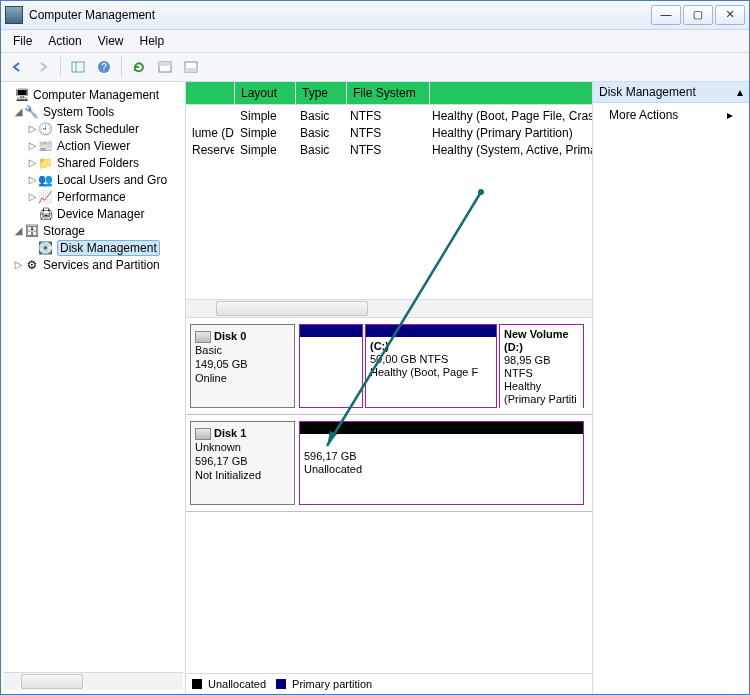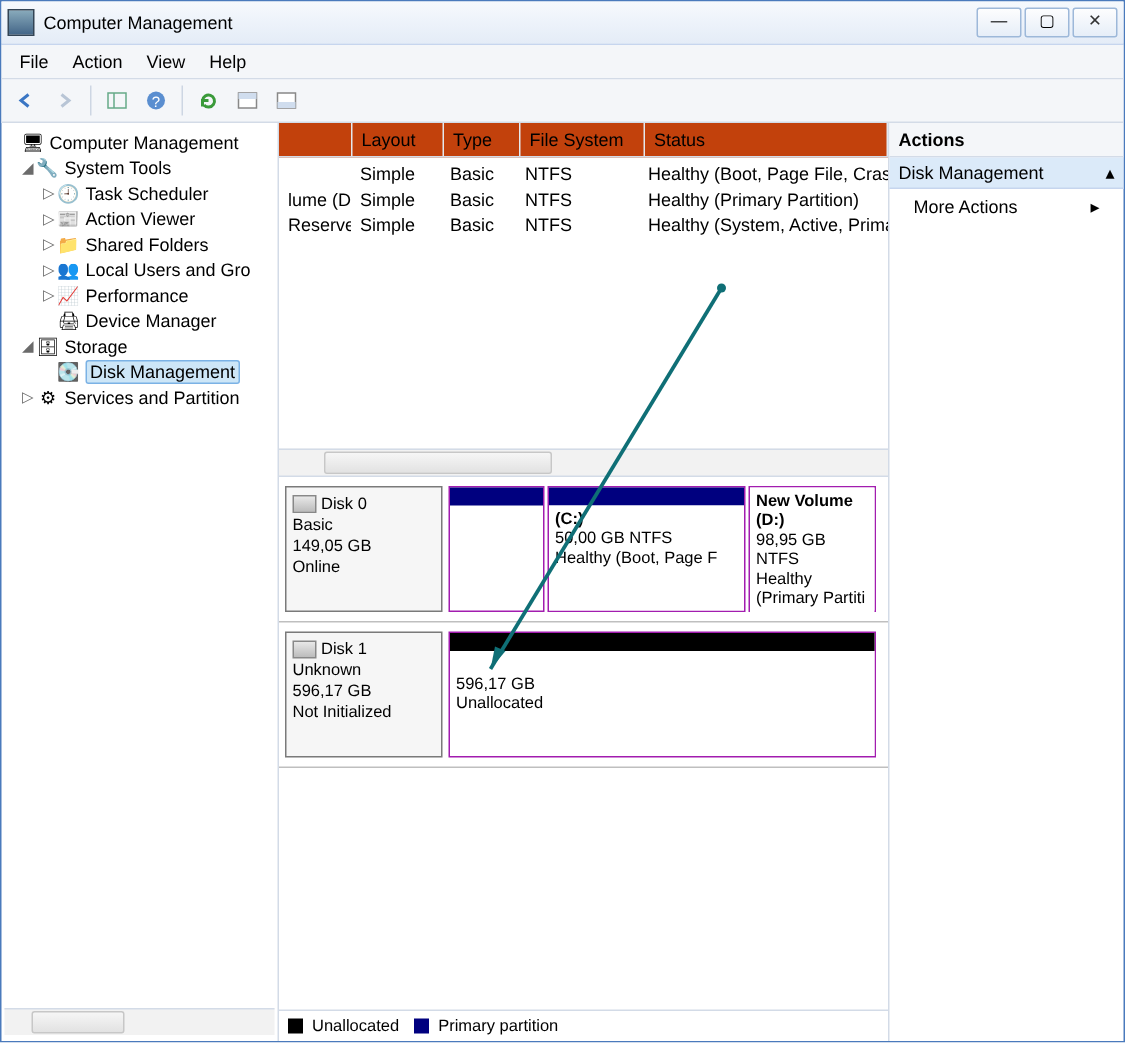--- a/index.html
+++ b/index.html
@@ -19,31 +19,31 @@
 .body{flex:1;display:flex;min-height:0}
 .tree{width:180px;border-right:1px solid #d3dbe7;padding:4px 2px;overflow:hidden;position:relative;display:flex;flex-direction:column}
 .tree .node{display:flex;align-items:center;height:17px;white-space:nowrap;padding-right:2px}
 .tree .tw{width:11px;text-align:center;color:#6b6b6b;font-size:10px}
 .tree .ticon{width:16px;height:14px;margin-right:3px;display:inline-flex;align-items:center;justify-content:center}
 .tree .sel{background:#cde6f7;border:1px solid #7bb2e5;border-radius:2px;padding:0 2px}
 .tree .spfill{flex:1}
 .hscroll{height:17px;border-top:1px solid #d3dbe7;background:#f2f2f2;position:relative}
 .hscroll .thumb{position:absolute;top:1px;height:13px;left:18px;width:60px;background:linear-gradient(#f6f6f6,#e2e2e2);border:1px solid #c7c7c7;border-radius:2px}
 .main{flex:1;display:flex;flex-direction:column;min-width:0;border-right:1px solid #d3dbe7}
-.gridhead{height:22px;display:flex;align-items:center;background:#c2410c;border-bottom:1px solid #d3dbe7}
+.gridhead{height:22px;display:flex;align-items:center;background:#22c55e;border-bottom:1px solid #d3dbe7}
 .gh{padding:0 6px;height:100%;display:flex;align-items:center;border-right:1px solid #e4e8ee}
 .gridbody{padding:2px 0}
 .grow{display:flex;height:17px;align-items:center}
 .gc{padding:0 6px;overflow:hidden;white-space:nowrap}
 .midscroll{height:17px;background:#f2f2f2;position:relative;border-top:1px solid #d3dbe7;border-bottom:1px solid #d3dbe7}
 .midscroll .thumb{position:absolute;top:1px;height:13px;left:30px;width:150px;background:linear-gradient(#f6f6f6,#e2e2e2);border:1px solid #c7c7c7;border-radius:2px}
 .diskarea{flex:1;overflow:hidden;background:#fff;display:flex;flex-direction:column}
 .diskrow{display:flex;border-bottom:1px solid #bfbfbf}
 .diskinfo{width:95px;border:1px solid #7a7a7a;margin:6px 4px;padding:4px;background:#f6f6f6;font-size:11px;line-height:14px}
-.diskinfo .dname{font-weight:normal}
+.diskinfo .dname{font-weight:bold}
 .dicon{display:inline-block;width:14px;height:10px;background:linear-gradient(#e8e8e8,#bcbcbc);border:1px solid #888;margin-right:3px;vertical-align:middle}
 .volumes{flex:1;display:flex;margin:6px 6px 6px 0}
 .vol{border:1px solid #a21caf;margin-right:2px;display:flex;flex-direction:column;font-size:11px}
 .vol .vhead{height:12px}
 .vol .vbody{flex:1;padding:3px 4px;line-height:13px;background:#fff}
 .vhead.navy{background:#00007f}
 .vhead.black{background:#000}
 .unalloc{background:repeating-linear-gradient(45deg,#fff,#fff 3px,#e7e7e7 3px,#e7e7e7 5px)}
 .legend{height:20px;border-top:1px solid #d3dbe7;display:flex;align-items:center;padding:0 6px;gap:4px;font-size:11px}
 .lg{width:10px;height:10px;display:inline-block;margin-right:2px}
@@ -182,21 +182,20 @@
           <div class="thumb"></div>
         </div>
     </div>
 
     <div class="main">
       <div class="gridhead">
         <div class="gh" style="width:36px"></div>
         <div class="gh" style="width:48px">Layout</div>
         <div class="gh" style="width:38px">Type</div>
         <div class="gh" style="width:70px">File System</div>
-        <div class="gh" style="flex:1">Status</div>
       </div>
       <div class="gridbody" style="height:190px">
         <div class="grow">
           <div class="gc" style="width:36px"></div>
           <div class="gc" style="width:48px">Simple</div>
           <div class="gc" style="width:38px">Basic</div>
           <div class="gc" style="width:70px">NTFS</div>
           <div class="gc" style="flex:1">Healthy (Boot, Page File, Crash Dump, Primary Part</div>
         </div>
         <div class="grow">
@@ -263,21 +262,20 @@
 
       <div class="legend">
         <span class="lg" style="background:#000"></span>
         <span>Unallocated</span>
         <span class="lg" style="background:#00007f;margin-left:6px"></span>
         <span>Primary partition</span>
       </div>
     </div>
 
     <div class="actions">
-      <div class="ahdr">Actions</div>
       <div class="asec">
         <span>Disk Management</span>
         <span>▴</span>
       </div>
       <div class="aitm">
         <span>More Actions</span>
         <span>▸</span>
       </div>
     </div>
 

